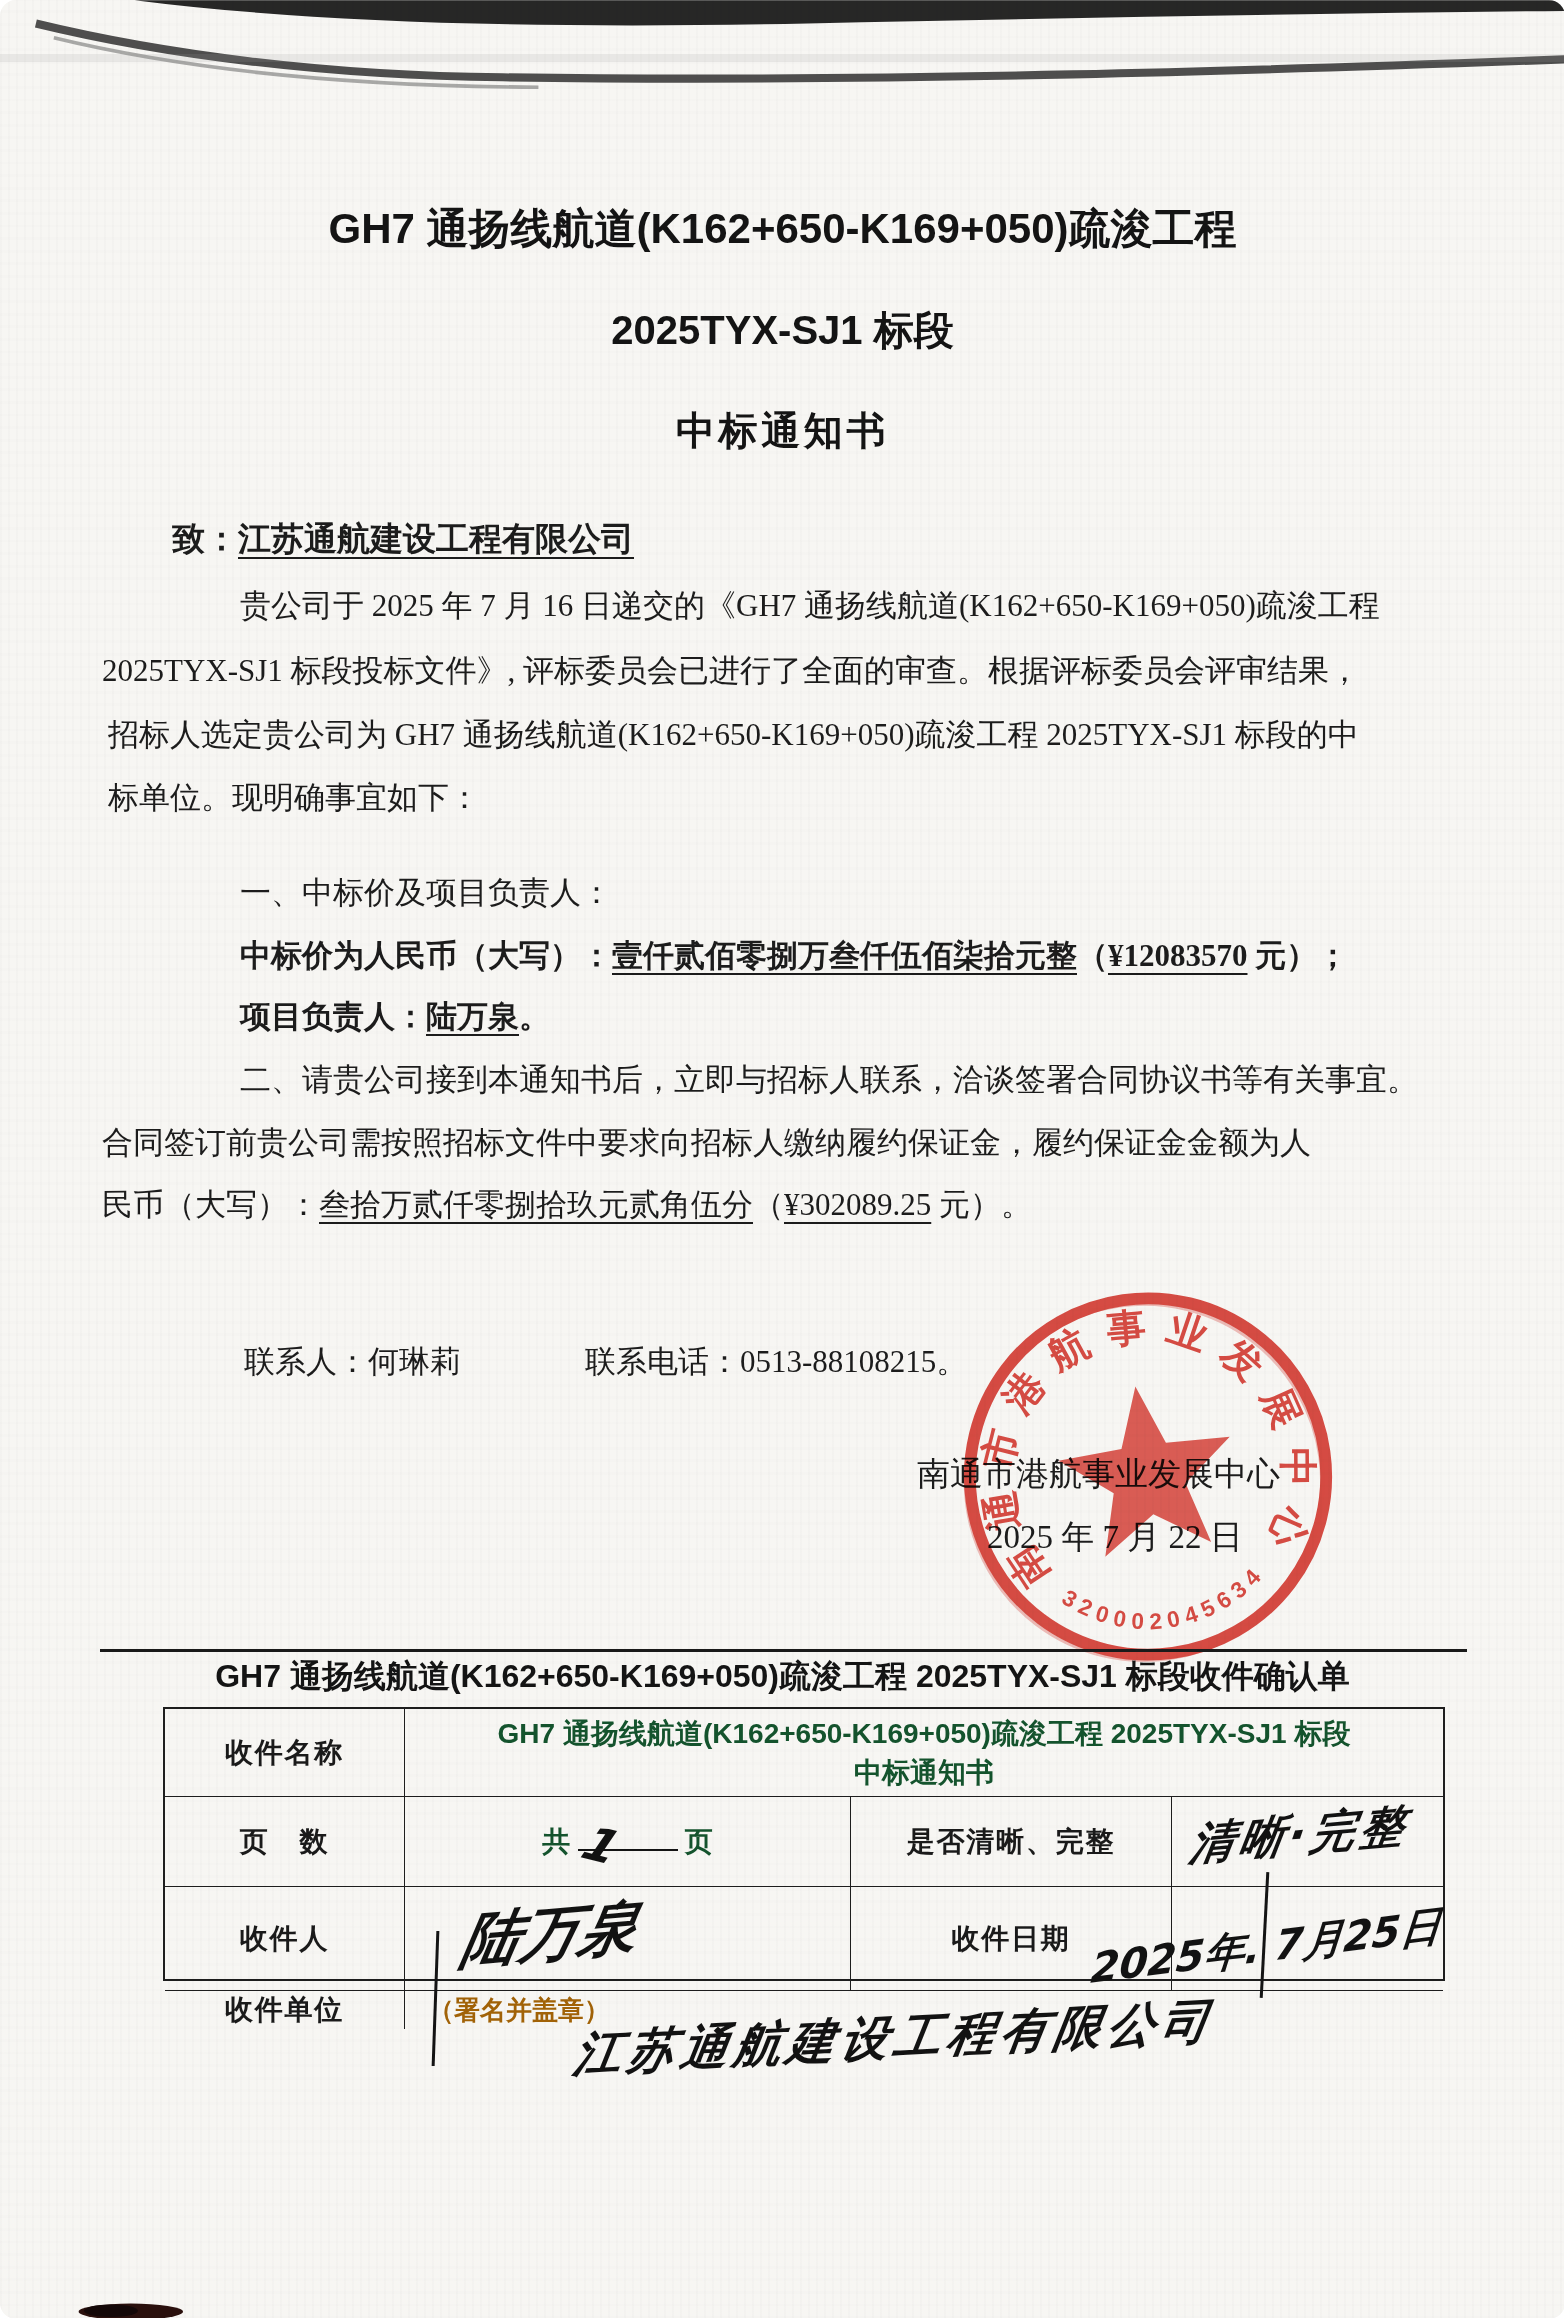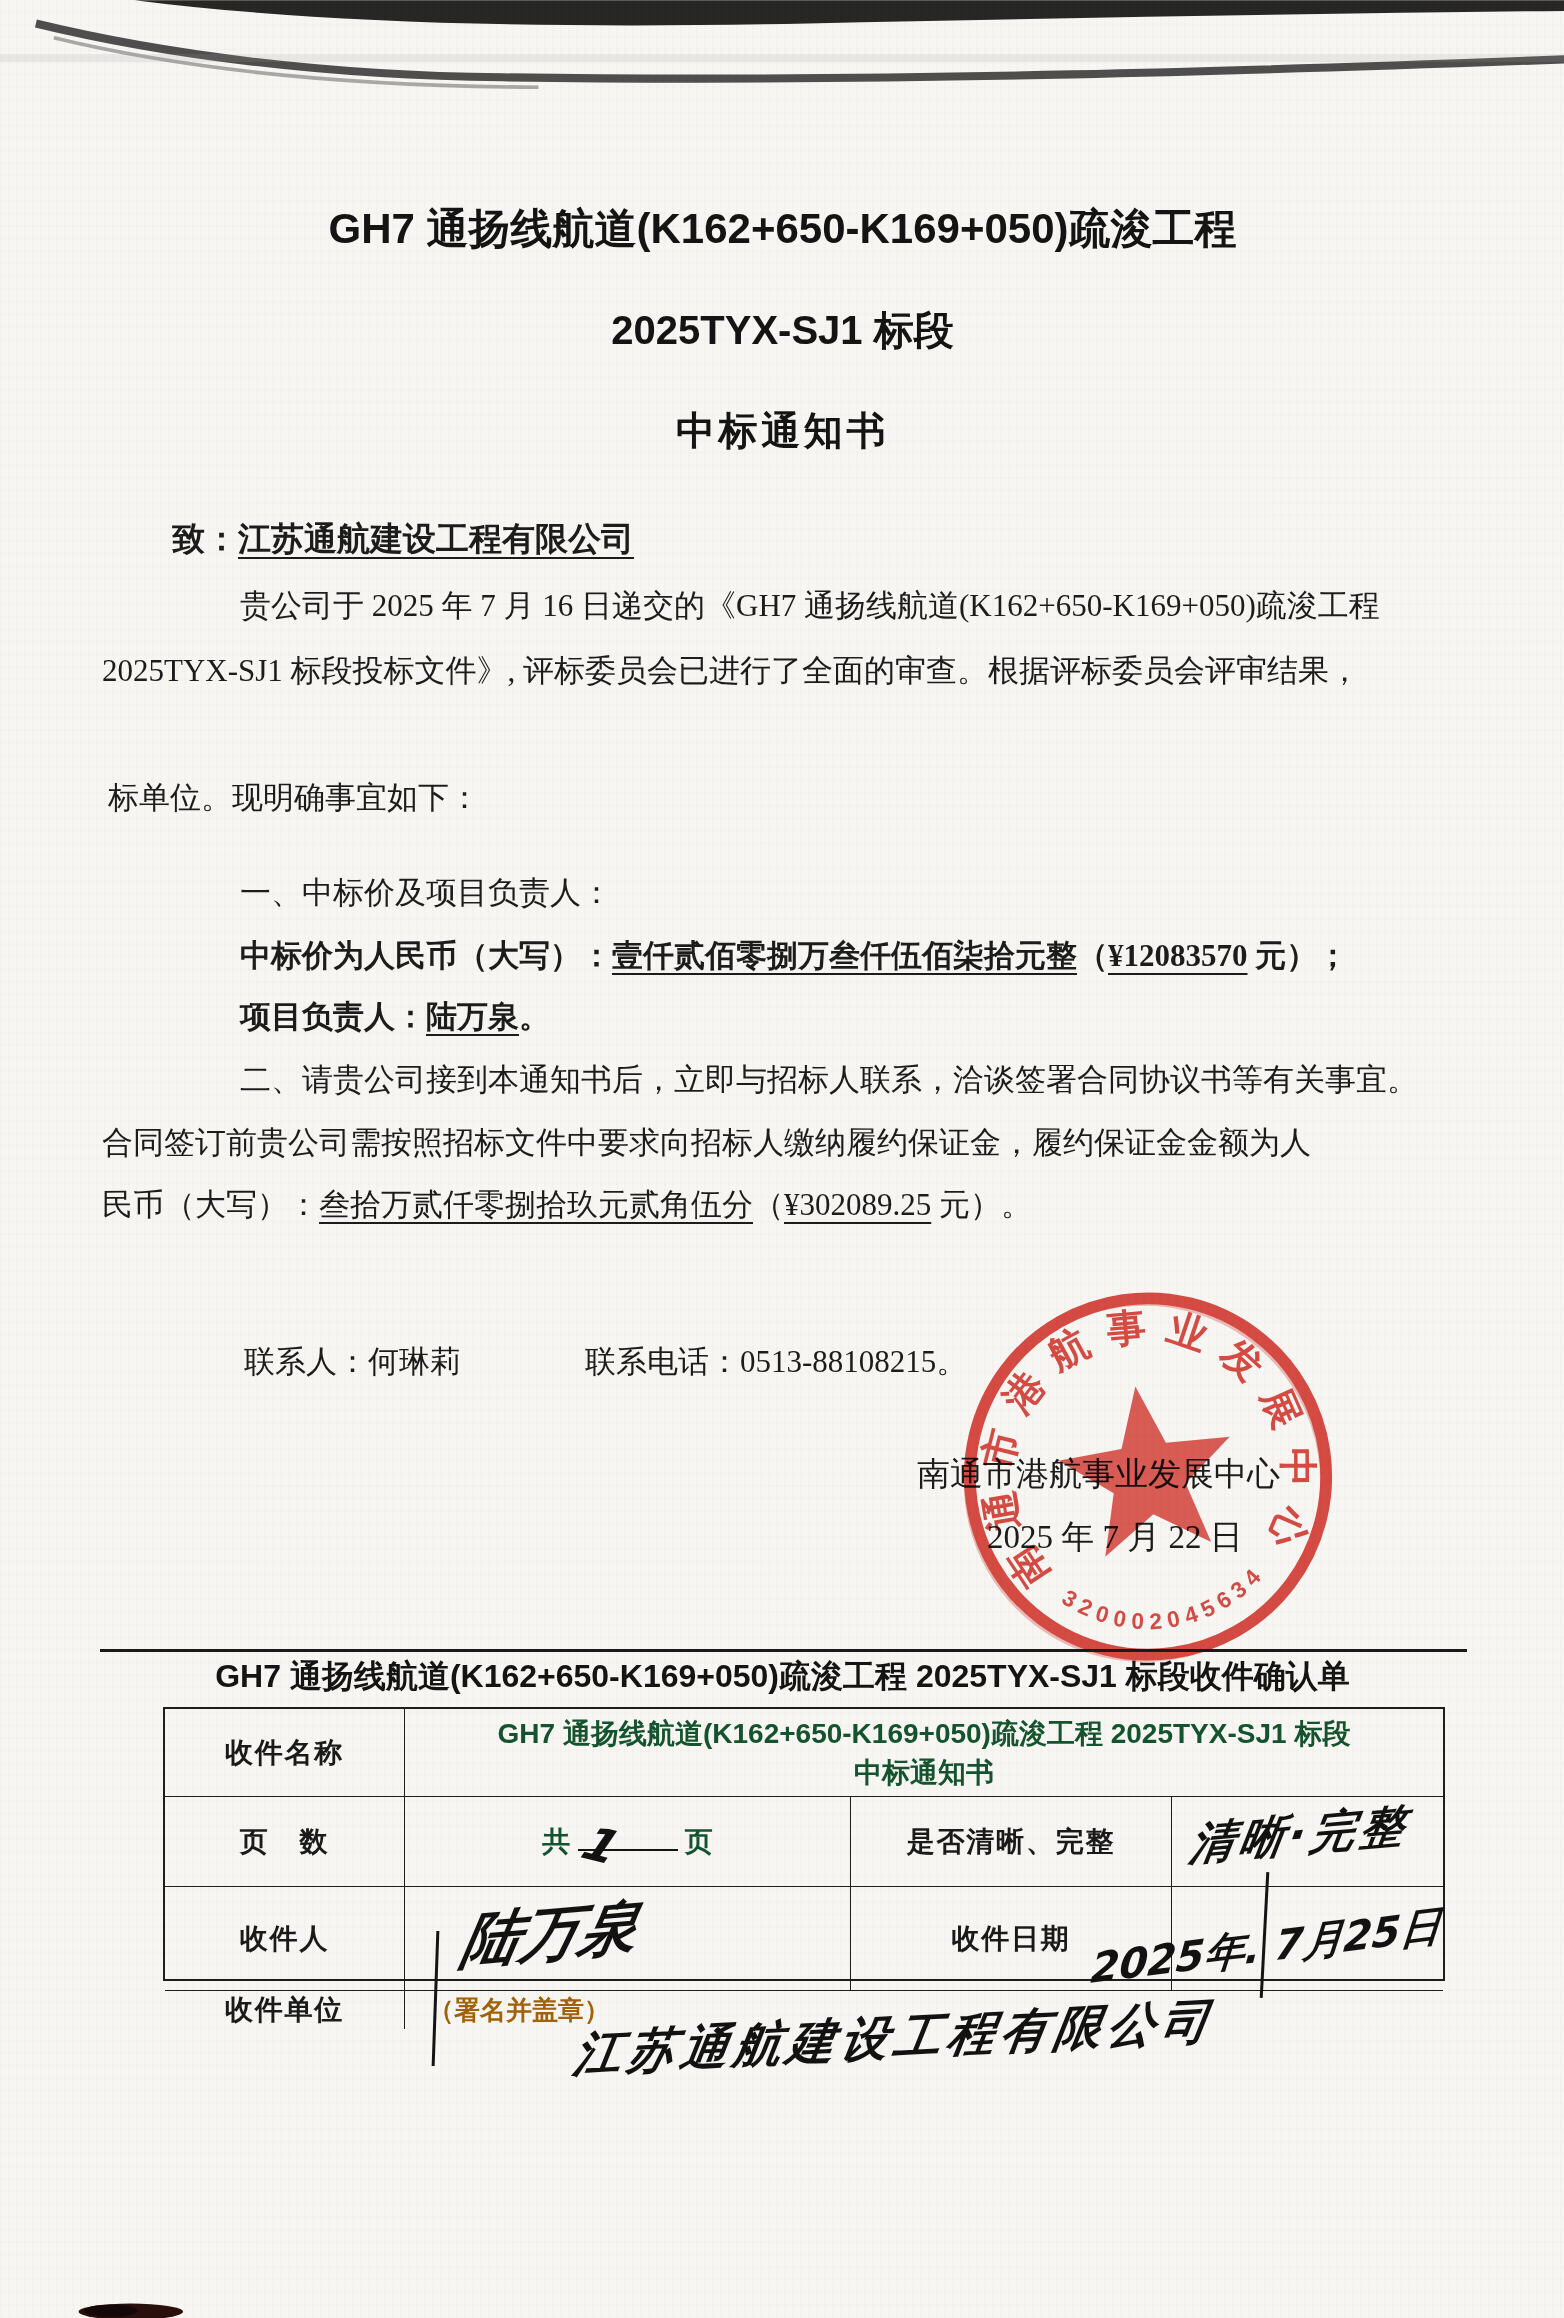--- a/index.html
+++ b/index.html
@@ -3,20 +3,21 @@
 <meta charset="utf-8">
 <style>
   html,body{margin:0;padding:0;}
   .page{
     position:relative;
     width:1565px;height:2319px;
     background:#f7f6f3;
     overflow:hidden;
     font-family:"Liberation Serif", serif;
     color:#1b1b1b;
+    border-radius:16px;
   }
   .page::before{
     content:"";position:absolute;inset:0;pointer-events:none;
     background:
       repeating-linear-gradient(90deg, rgba(60,60,70,.018) 0 1.8px, transparent 1.8px 8px),
       repeating-linear-gradient(0deg, rgba(80,80,90,.012) 0 2.7px, transparent 2.7px 12.6px);
   }
   .abs{position:absolute;white-space:nowrap;}
   .body-line{font-size:31px;color:#1c1c1c;}
   .bold{font-weight:bold;}
@@ -63,20 +64,21 @@
   <div class="abs title" style="top:201px;font-size:42px;">GH7 通扬线航道(K162+650-K169+050)疏浚工程</div>
   <div class="abs title" style="top:303px;font-size:40px;">2025TYX-SJ1 标段</div>
   <div class="abs title" style="top:404px;font-size:39px;letter-spacing:3.6px;">中标通知书</div>
 
   <div class="abs body-line bold" style="left:172px;top:517px;font-size:33px;">
     <span>致：</span><span class="u">江苏通航建设工程有限公司</span>
   </div>
 
   <div class="abs body-line" style="left:240px;top:585px;">贵公司于 2025 年 7 月 16 日递交的《GH7 通扬线航道(K162+650-K169+050)疏浚工程</div>
   <div class="abs body-line" style="left:102px;top:650px;">2025TYX-SJ1 标段投标文件》, 评标委员会已进行了全面的审查。根据评标委员会评审结果，</div>
+  <div class="abs body-line" style="left:108px;top:714px;">招标人选定贵公司为 GH7 通扬线航道(K162+650-K169+050)疏浚工程 2025TYX-SJ1 标段的中</div>
   <div class="abs body-line" style="left:240px;top:872px;">一、中标价及项目负责人：</div>
 
   <div class="abs body-line" style="left:108px;top:777px;">标单位。现明确事宜如下：</div>
   <div class="abs body-line bold" style="left:240px;top:935px;">
     <span>中标价为人民币（大写）：</span><span class="u">壹仟贰佰零捌万叁仟伍佰柒拾元整</span><span>（</span><span class="u">¥12083570</span><span> 元）；</span>
   </div>
   <div class="abs body-line bold" style="left:240px;top:996px;">
     <span>项目负责人：</span><span class="u">陆万泉</span><span>。</span>
   </div>
 

